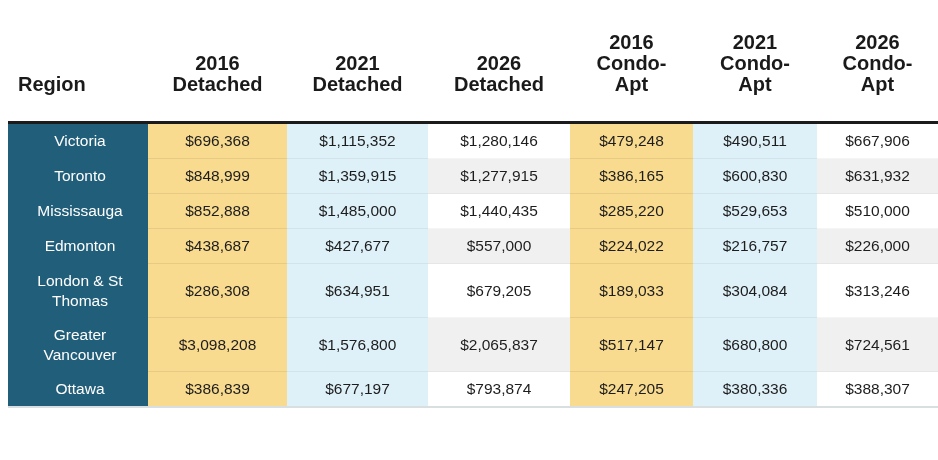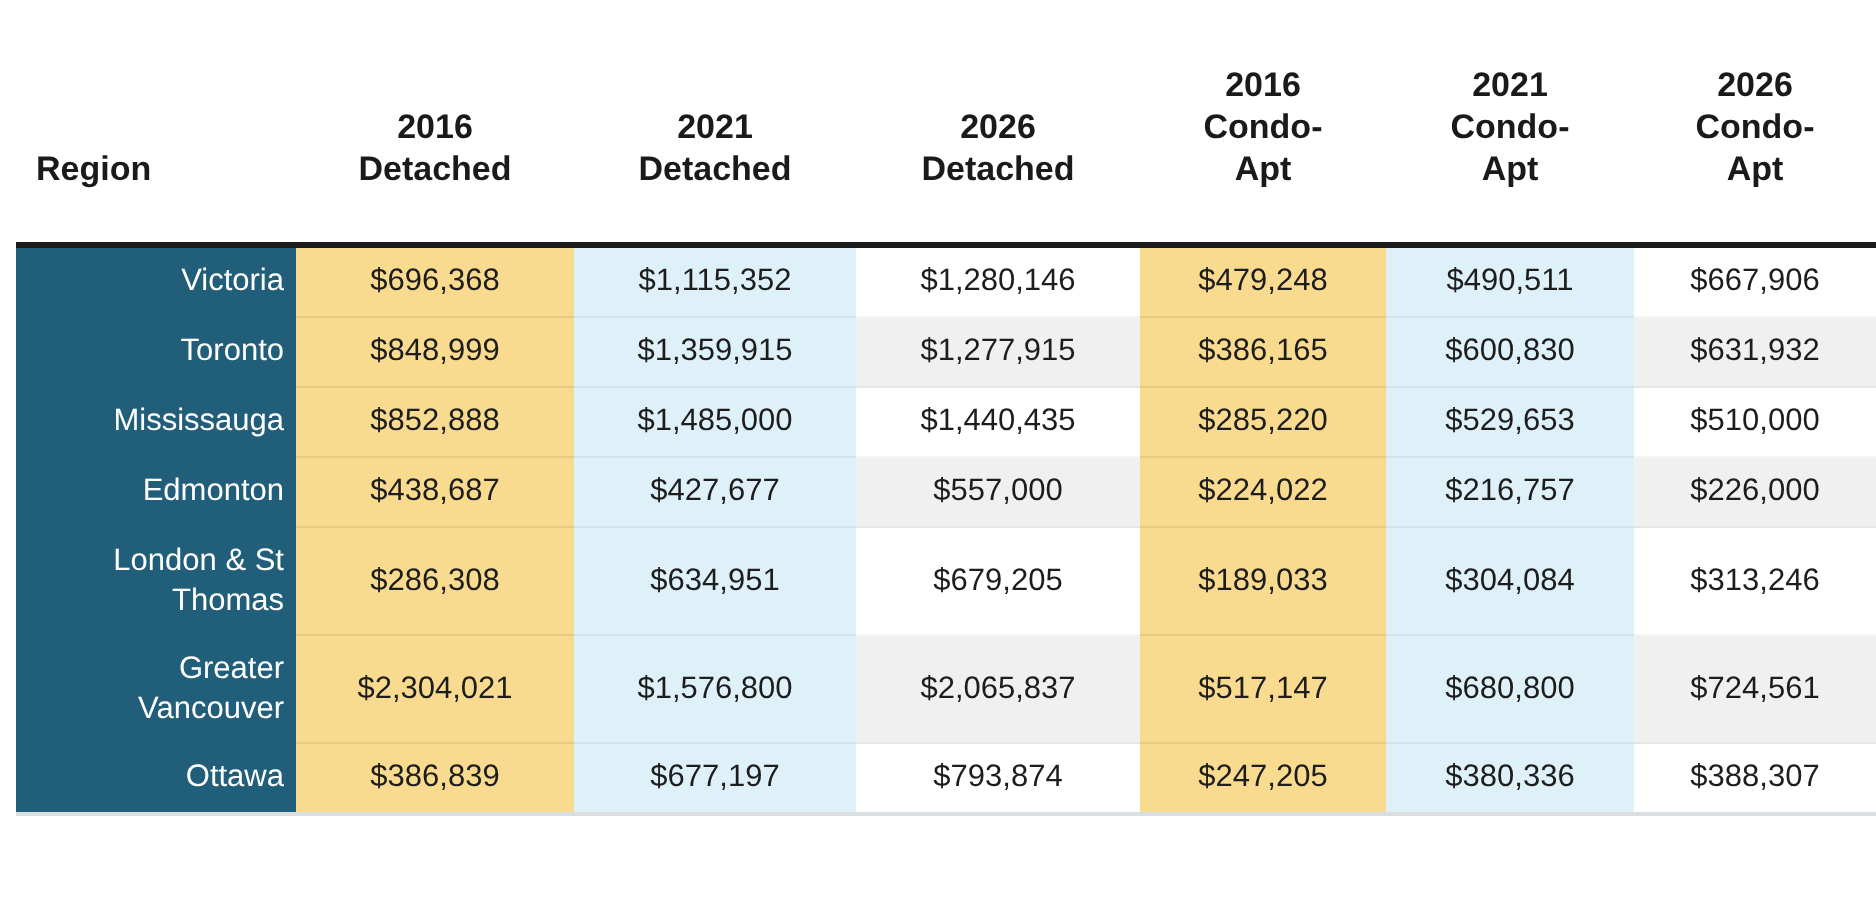--- a/index.html
+++ b/index.html
@@ -27,21 +27,21 @@
   col.w-d2016  { width: 139px; }
   col.w-d2021  { width: 141px; }
   col.w-d2026  { width: 142px; }
   col.w-c2016  { width: 123px; }
   col.w-c2021  { width: 124px; }
   col.w-c2026  { width: 121px; }
 
   thead th {
     vertical-align: bottom;
     text-align: center;
-    font-size: 17px;
+    font-size: 20px;
     font-weight: 700;
     color: #1a1a1a;
     line-height: 21px;
     white-space: pre-line;
     padding: 18px 4px 26px 4px;
     border-bottom: 3px solid var(--rule, #1b1b1b);
     background: #ffffff;
   }
   thead th.h-region {
     text-align: left;
@@ -52,21 +52,21 @@
     font-size: 15.5px;
     color: var(--text, #1d1d1d);
     text-align: center;
     line-height: 20px;
     padding: 7px 4px;
     vertical-align: middle;
   }
   tbody td.c-region {
     background: var(--region-bg, #215e79);
     color: var(--region-text, #ffffff);
-    text-align: right;
+    text-align: center;
     padding-left: 10px;
     padding-right: 6px;
   }
   tbody td.c-yellow { background: var(--yellow-bg, #f9db8f); }
   tbody td.c-blue   { background: var(--blue-bg, #def0f8); }
   tbody td.c-white  { background: var(--white-bg, #ffffff); }
 
   
   tbody tr + tr td.c-yellow { border-top: 1px solid rgba(0,0,0,0.07); }
   tbody tr + tr td.c-blue   { border-top: 1px solid rgba(0,0,0,0.05); }
@@ -150,21 +150,21 @@
           <td class="c-region">London &amp; St Thomas</td>
           <td class="c-yellow">$286,308</td>
           <td class="c-blue">$634,951</td>
           <td class="c-white">$679,205</td>
           <td class="c-yellow">$189,033</td>
           <td class="c-blue">$304,084</td>
           <td class="c-white">$313,246</td>
         </tr>
         <tr>
           <td class="c-region">Greater Vancouver</td>
-          <td class="c-yellow">$2,304,021</td>
+          <td class="c-yellow">$3,098,208</td>
           <td class="c-blue">$1,576,800</td>
           <td class="c-white">$2,065,837</td>
           <td class="c-yellow">$517,147</td>
           <td class="c-blue">$680,800</td>
           <td class="c-white">$724,561</td>
         </tr>
         <tr>
           <td class="c-region">Ottawa</td>
           <td class="c-yellow">$386,839</td>
           <td class="c-blue">$677,197</td>

